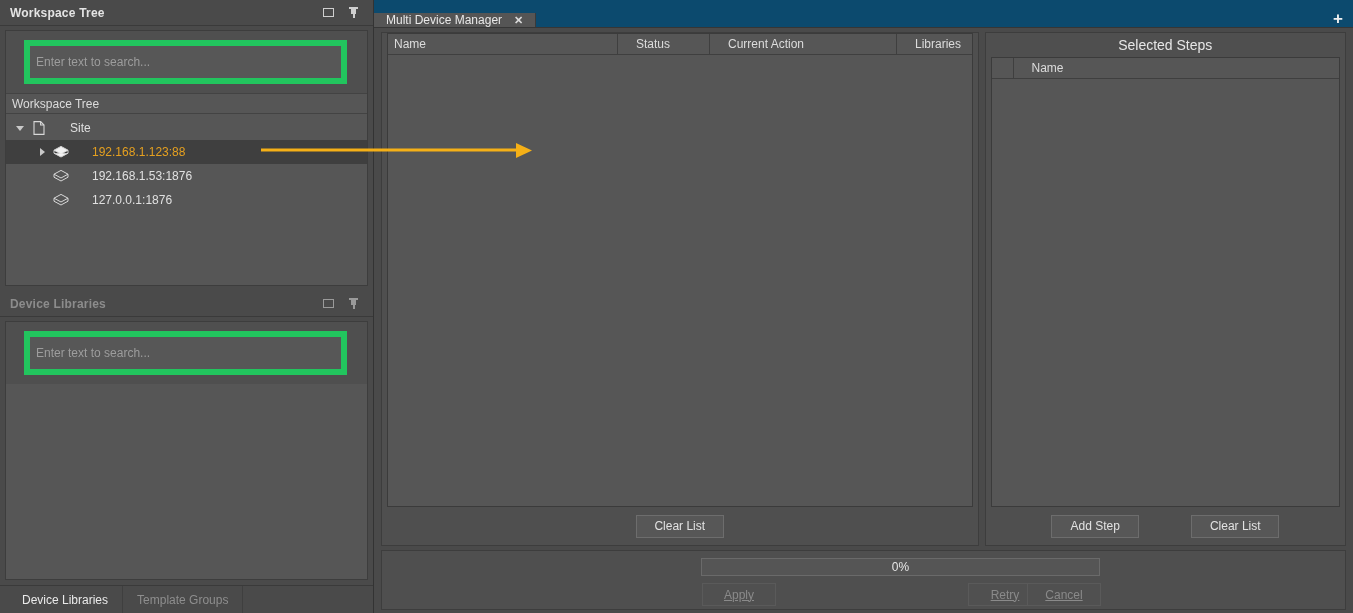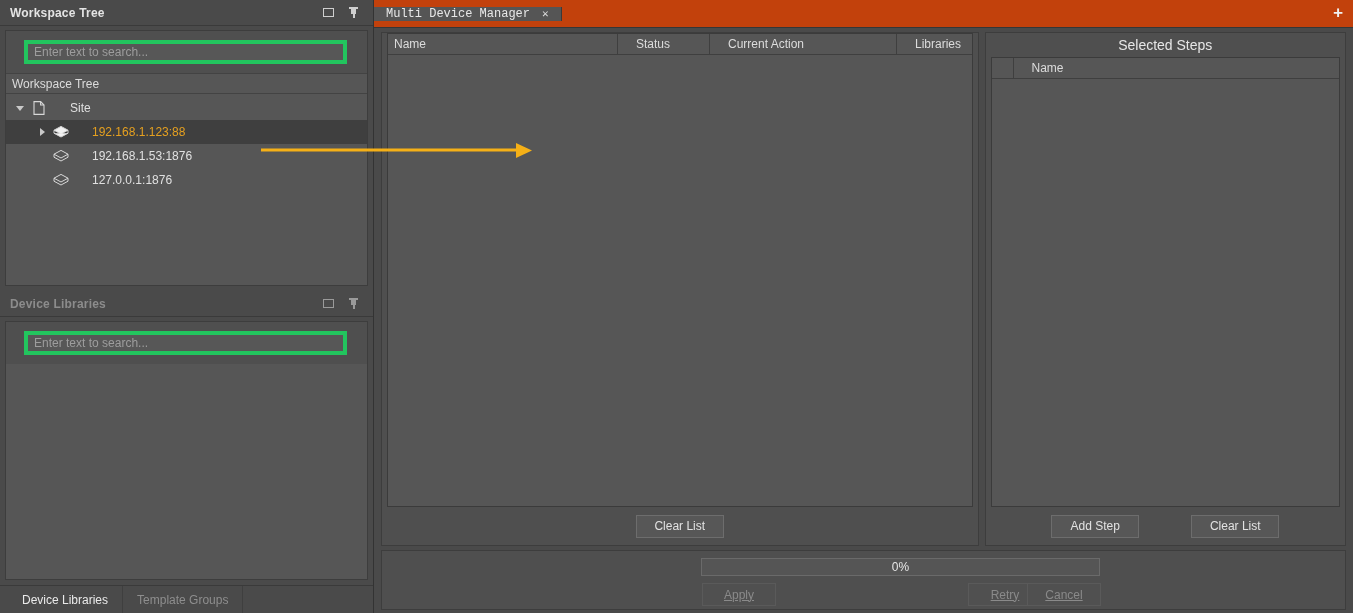--- a/index.html
+++ b/index.html
@@ -53,25 +53,25 @@
     margin: 4px 5px 5px 5px;
     flex: 1;
     display: flex; flex-direction: column;
     min-height: 0;
   }
 
   .search-wrap { padding: 9px 20px 9px 18px; flex: none; }
   .search-input {
     width: 100%; height: 20px;
     background: #575757;
-    border: 4px solid #22c55e;
+    border: 6px solid #22c55e;
     color: #d6d6d6;
     font-family: "Liberation Sans", sans-serif;
     font-size: 12px;
-    padding: 8px 6px;
+    padding: 16px 6px;
     outline: none;
   }
   .search-input::placeholder { color: #9d9d9d; }
 
   .list-header {
     height: 21px; flex: none;
     display: flex; align-items: center;
     padding-left: 6px;
     background: #565656;
     border-top: 1px solid #434343;
@@ -110,24 +110,23 @@
     font-size: 12px; color: #8e8e8e;
     border-right: 1px solid #3f3f3f;
     cursor: default;
   }
   .side-tab.active { color: #eaeaea; background: #4a4a4a; }
 
   
   .main { flex: 1; display: flex; flex-direction: column; background: #4a4a4a; min-width: 0; }
 
   .tabbar {
-    height: 28px; flex: none; display: flex; align-items: center;
-    background: #c2410c; border-bottom: 1px solid #363636;
+    height: 28px; flex: none; display: flex; align-items: flex-end;
+    background: #0c4a6e; border-bottom: 1px solid #363636;
     position: relative;
-    font-family: Liberation Mono, monospace;
   }
   .doc-tab {
     display:flex; align-items:center; gap: 10px;
     padding: 0 10px 0 12px;
     background: #555555;
     border-right: 1px solid #3a3a3a;
     font-size: 12px; color: #e8e8e8;
     cursor: default;
   }
   .tab-close { font-weight: bold; font-size: 11px; color: #dcdcdc; padding: 0 2px; cursor: default; }

